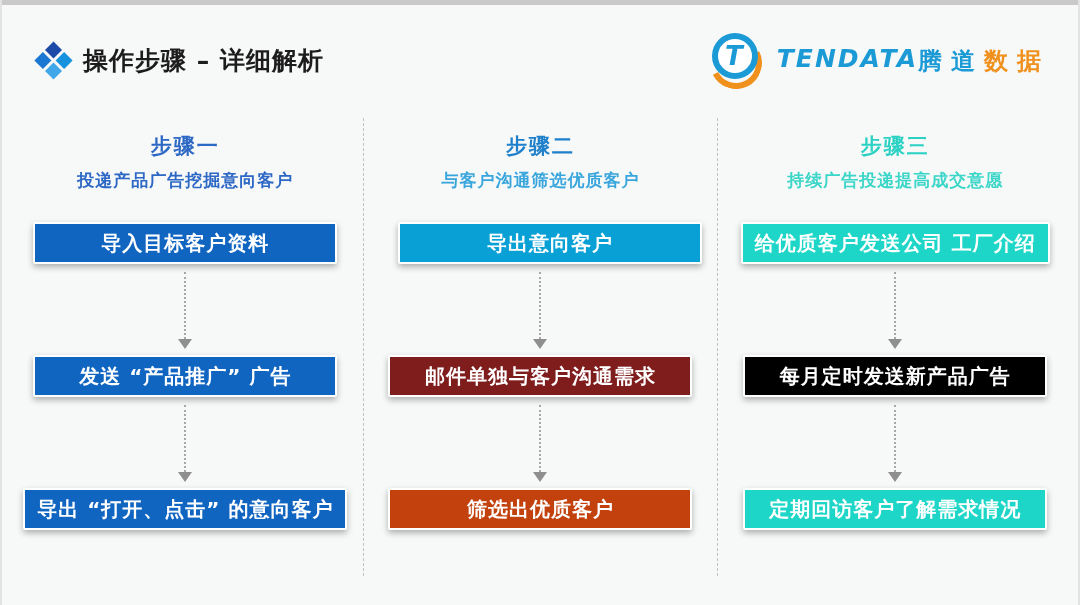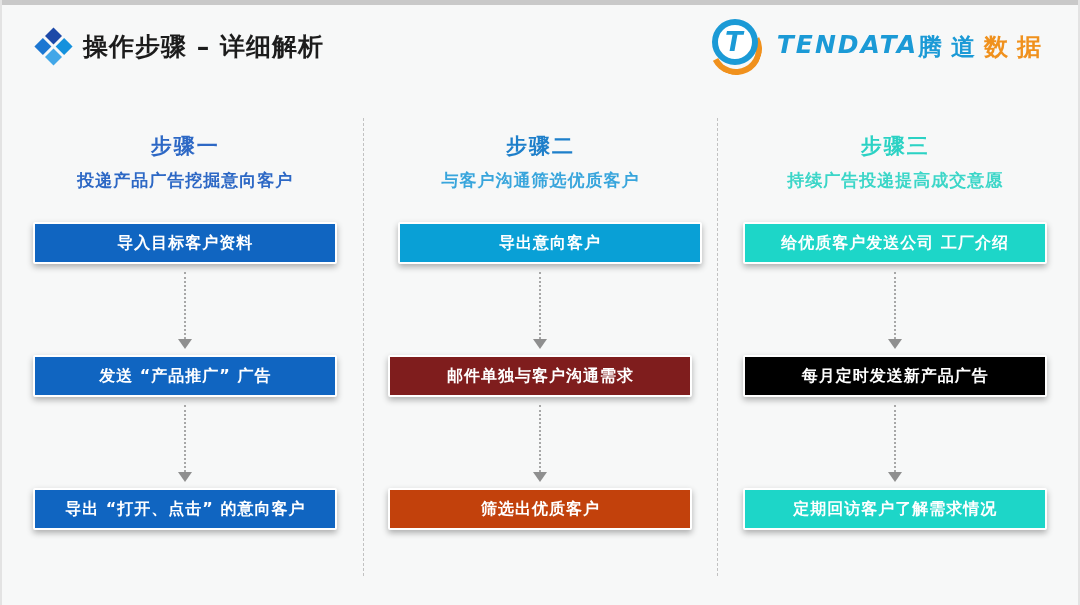--- a/index.html
+++ b/index.html
@@ -16,21 +16,21 @@
     border-right: 2px solid #e3e3e3;
     overflow: hidden;
   }
   .top-strip {
     position: absolute; top: 0; left: 0; right: 0; height: 5px;
     background: #c9c9c9;
   }
 
   
   .hdr {
-    position: absolute; top: 6px; left: 0; right: 0; height: 80px;
+    position: absolute; top: 20px; left: 0; right: 0; height: 80px;
     display: flex; justify-content: space-between; align-items: center;
     padding: 0 28px 0 38px;
   }
   .title-wrap { display: flex; align-items: center; gap: 16px; }
   .diamonds {
     width: 27px; height: 27px;
     transform: rotate(45deg);
     display: grid; grid-template-columns: 1fr 1fr; grid-template-rows: 1fr 1fr;
     gap: 3px; flex: 0 0 auto;
   }
@@ -85,21 +85,21 @@
   }
   .step-subtitle {
     text-align: center; font-size: 17px; font-weight: bold; letter-spacing: 1px;
     margin-top: 9px;
   }
   .flow { margin-top: 30px; display: flex; flex-direction: column; align-items: center; }
   .box {
     min-width: 304px; height: 42px; padding: 4px 12px;
     display: flex; align-items: center; justify-content: center;
     white-space: nowrap;
-    color: #ffffff; font-size: 16px; font-weight: bold; letter-spacing: 1px;
+    color: #ffffff; font-size: 20px; font-weight: bold; letter-spacing: 1px;
     border: 2px solid #ffffff; border-radius: 2px;
     box-shadow: 0 3px 6px rgba(0,0,0,0.30);
   }
   .arrow {
     height: 91px; width: 20px;
     display: flex; flex-direction: column; align-items: center;
     padding-top: 8px;
   }
   .arrow .stem {
     flex: 1 1 auto; width: 0;

